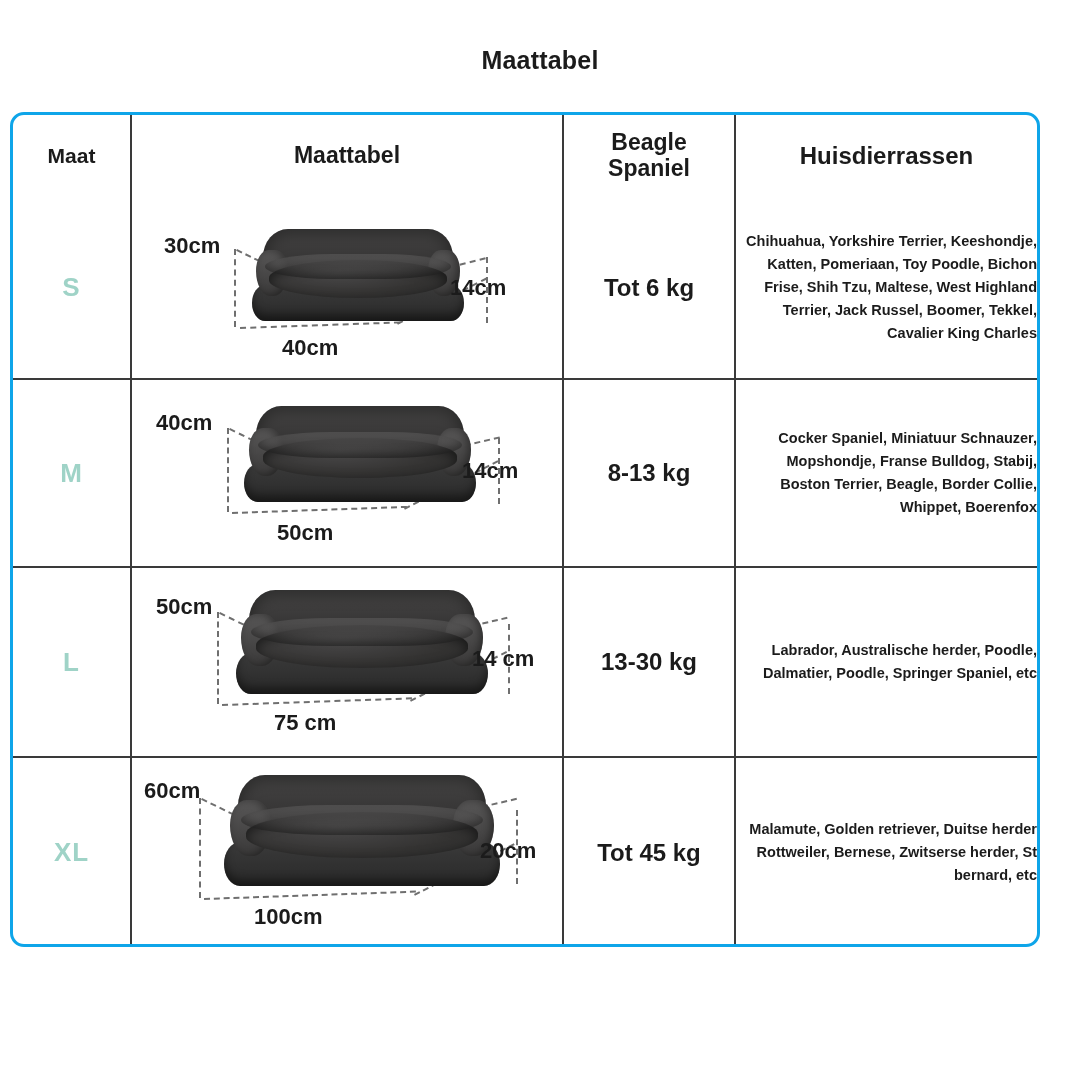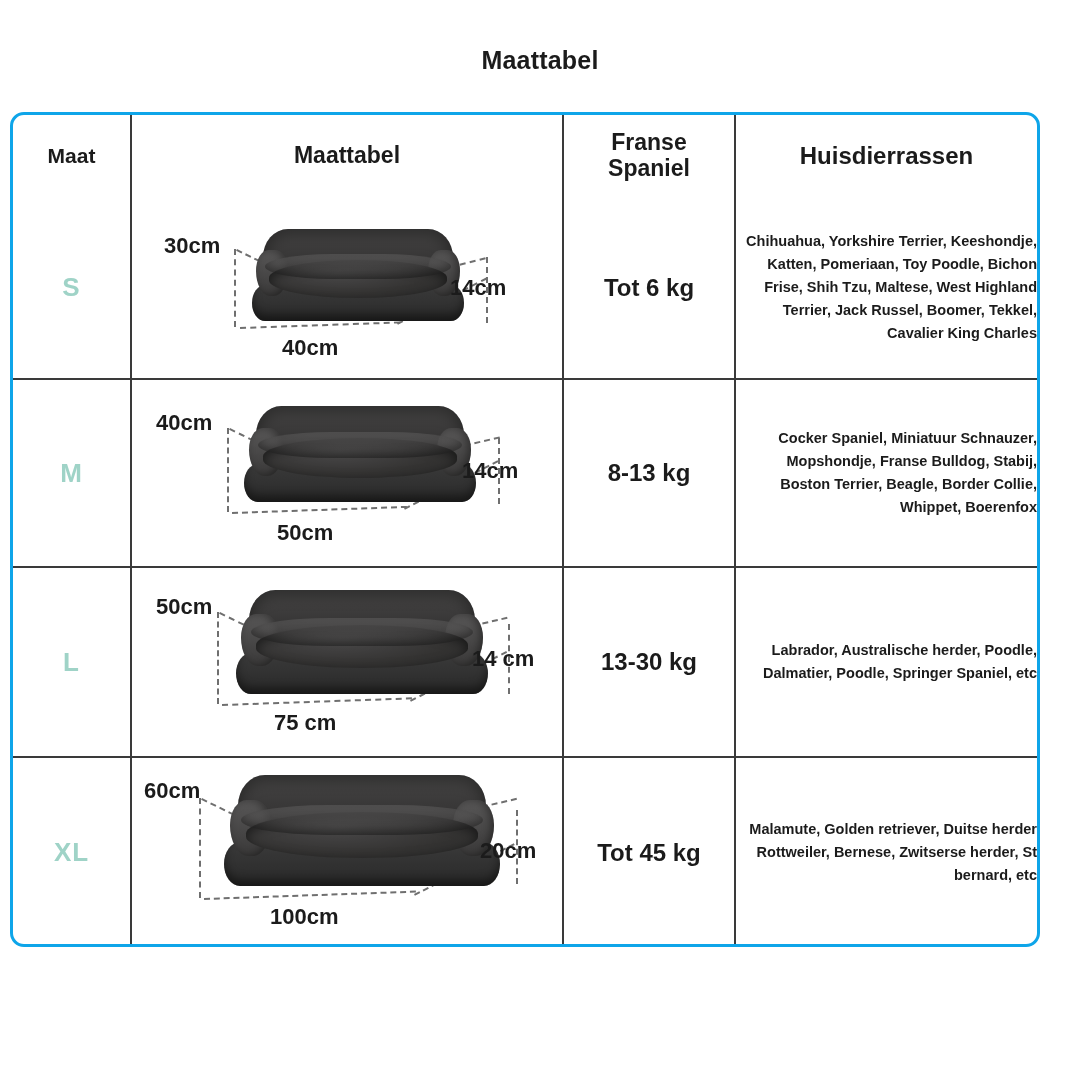--- a/index.html
+++ b/index.html
@@ -202,21 +202,21 @@
         <col class="c-size">
         <col class="c-bed">
         <col class="c-weight">
         <col class="c-breeds">
       </colgroup>
       <thead>
         <tr>
           <th class="h-size">Maat</th>
           <th>Maattabel</th>
           <th>
-            <div>Franse</div>
+            <div>Beagle</div>
             <div>Spaniel</div>
           </th>
           <th class="h-breeds">Huisdierrassen</th>
         </tr>
       </thead>
       <tbody>
 
         <tr style="height:182px;">
           <td class="size-cell">S</td>
           <td class="bed-cell">
@@ -321,21 +321,21 @@
               <div class="bed" style="left:92px;top:12px;width:276px;height:116px;">
                 <div class="base"></div>
                 <div class="backrest"></div>
                 <div class="armL"></div>
                 <div class="armR"></div>
                 <div class="cushion"></div>
                 <div class="rim"></div>
               </div>
               <div class="dim-label" style="left:12px;top:20px;">60cm</div>
               <div class="dim-label" style="left:348px;top:80px;">20cm</div>
-              <div class="dim-label" style="left:138px;top:146px;">100cm</div>
+              <div class="dim-label" style="left:122px;top:146px;">100cm</div>
             </div>
           </td>
           <td class="weight-cell">Tot 45 kg</td>
           <td class="breeds-cell">Malamute, Golden retriever, Duitse herder Rottweiler, Bernese, Zwitserse herder, St bernard, etc</td>
         </tr>
 
       </tbody>
     </table>
   </div>
 </div>

